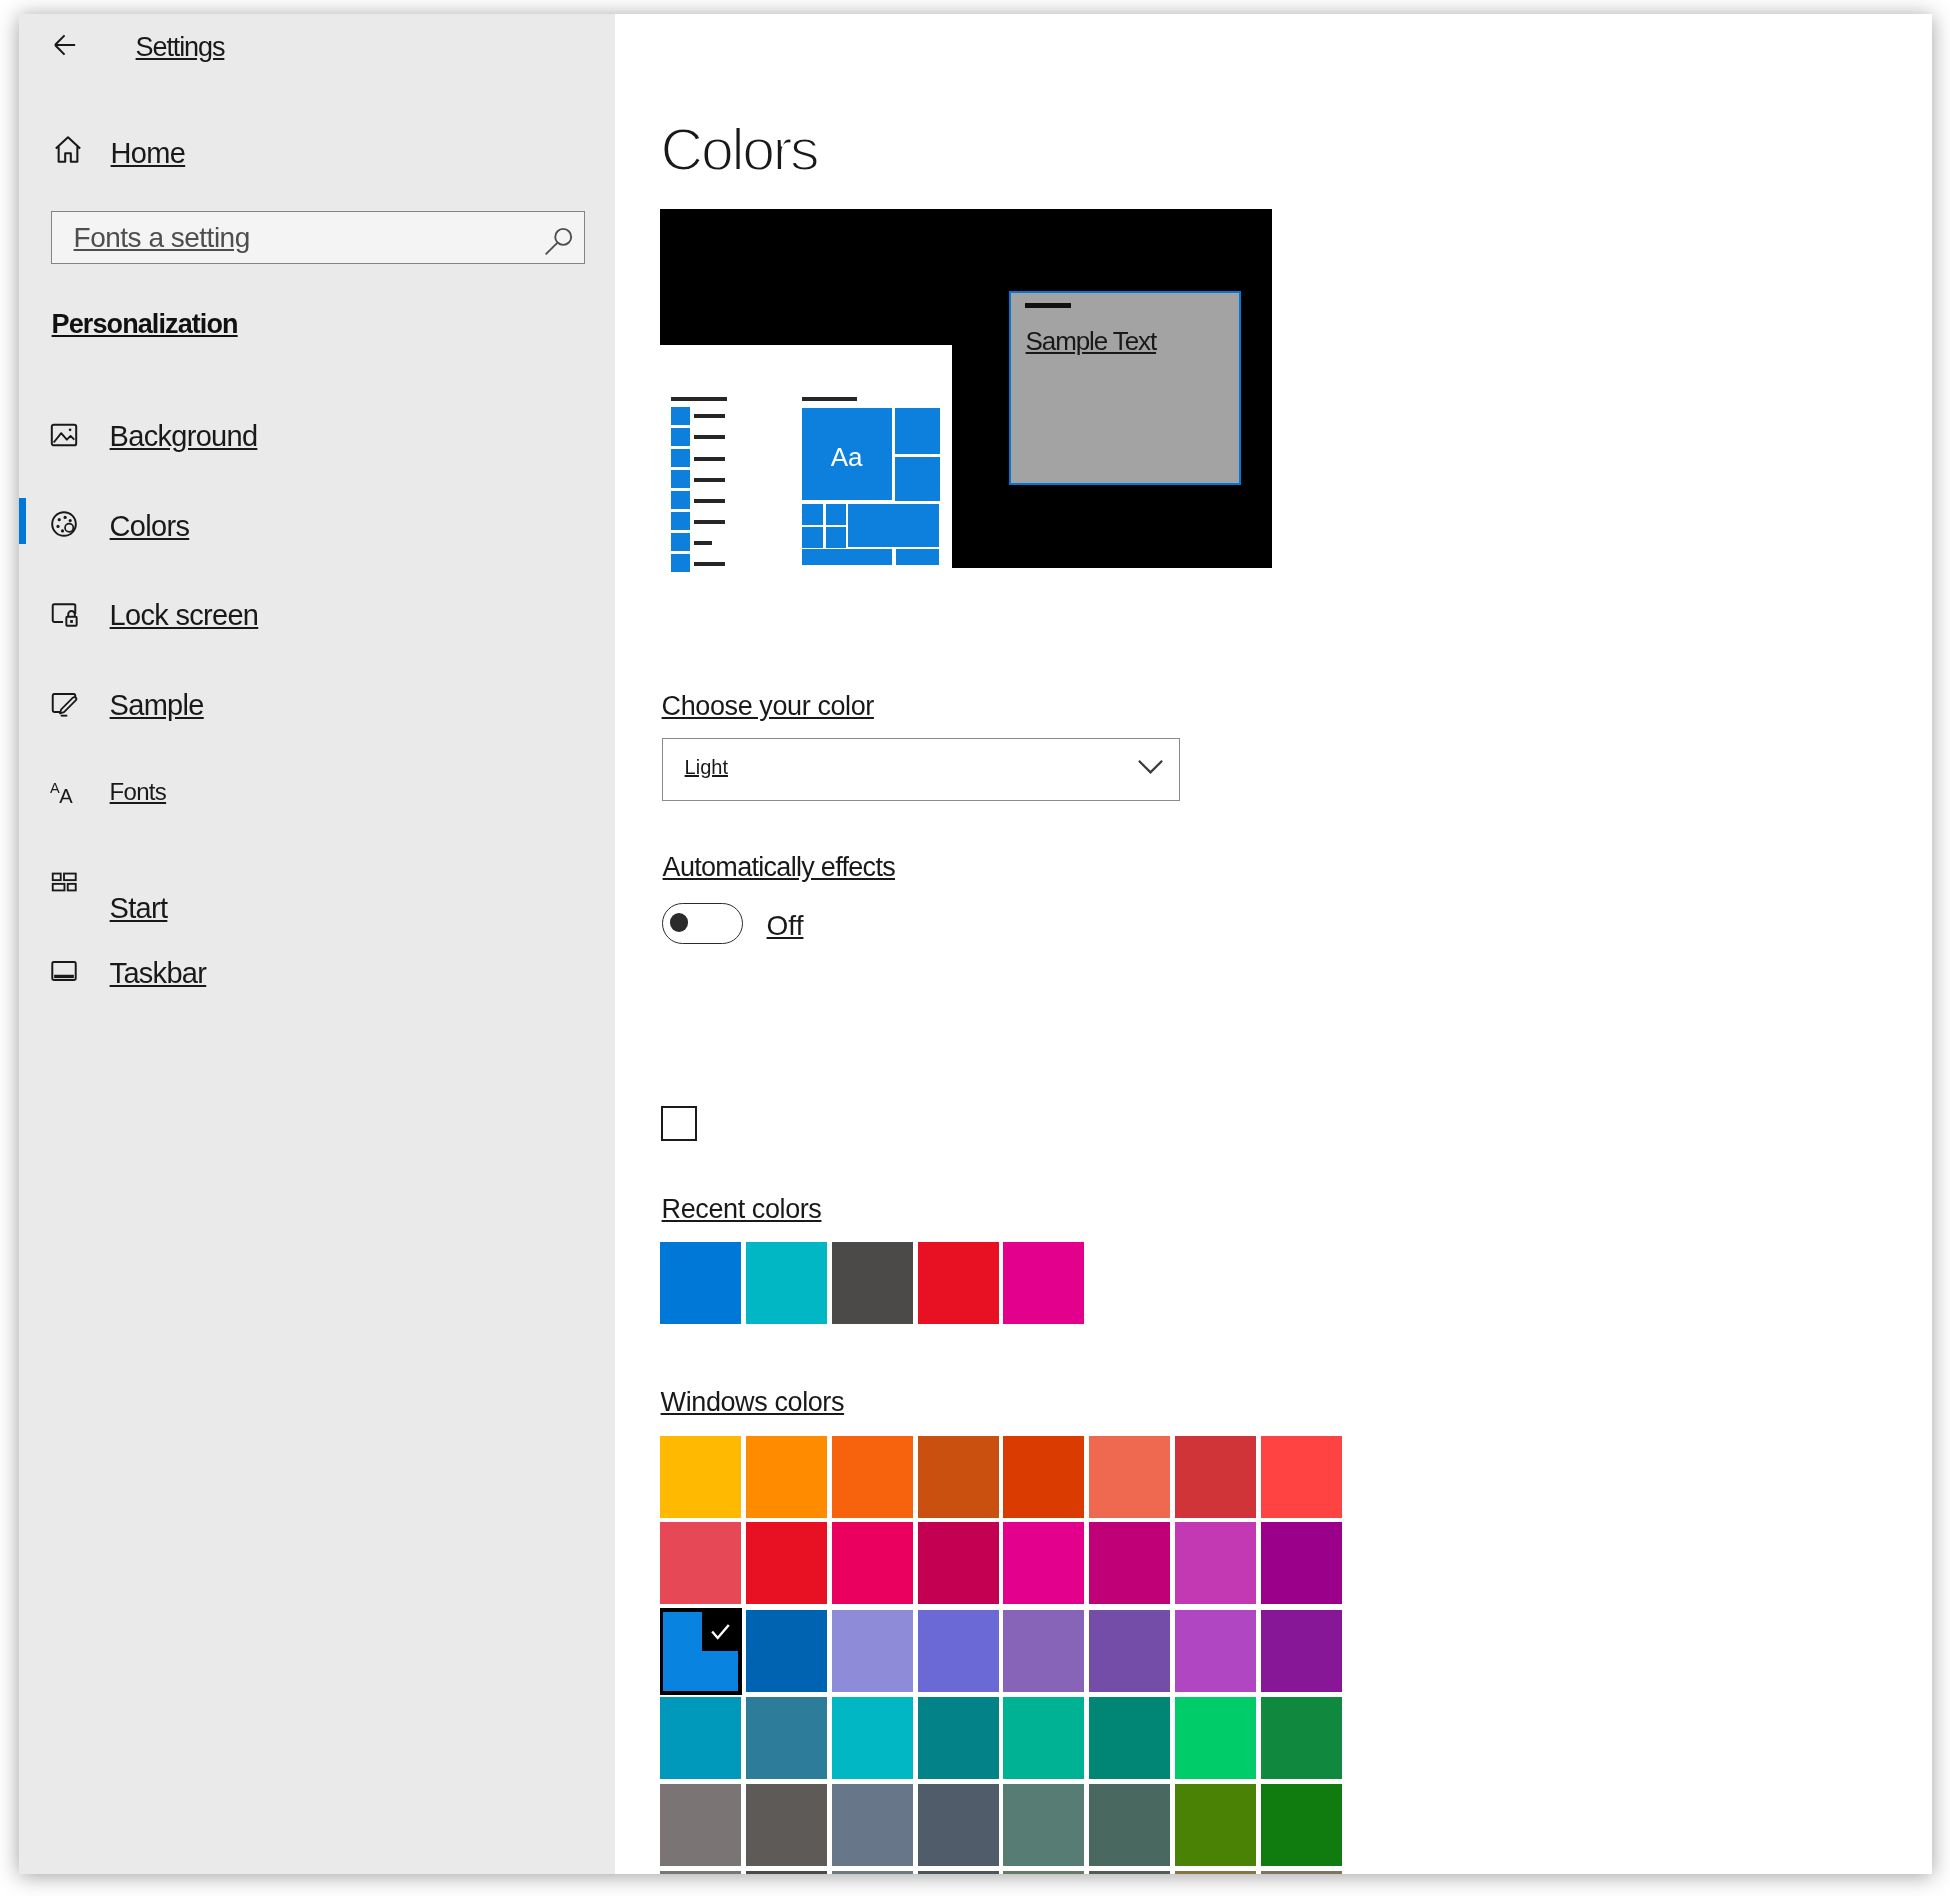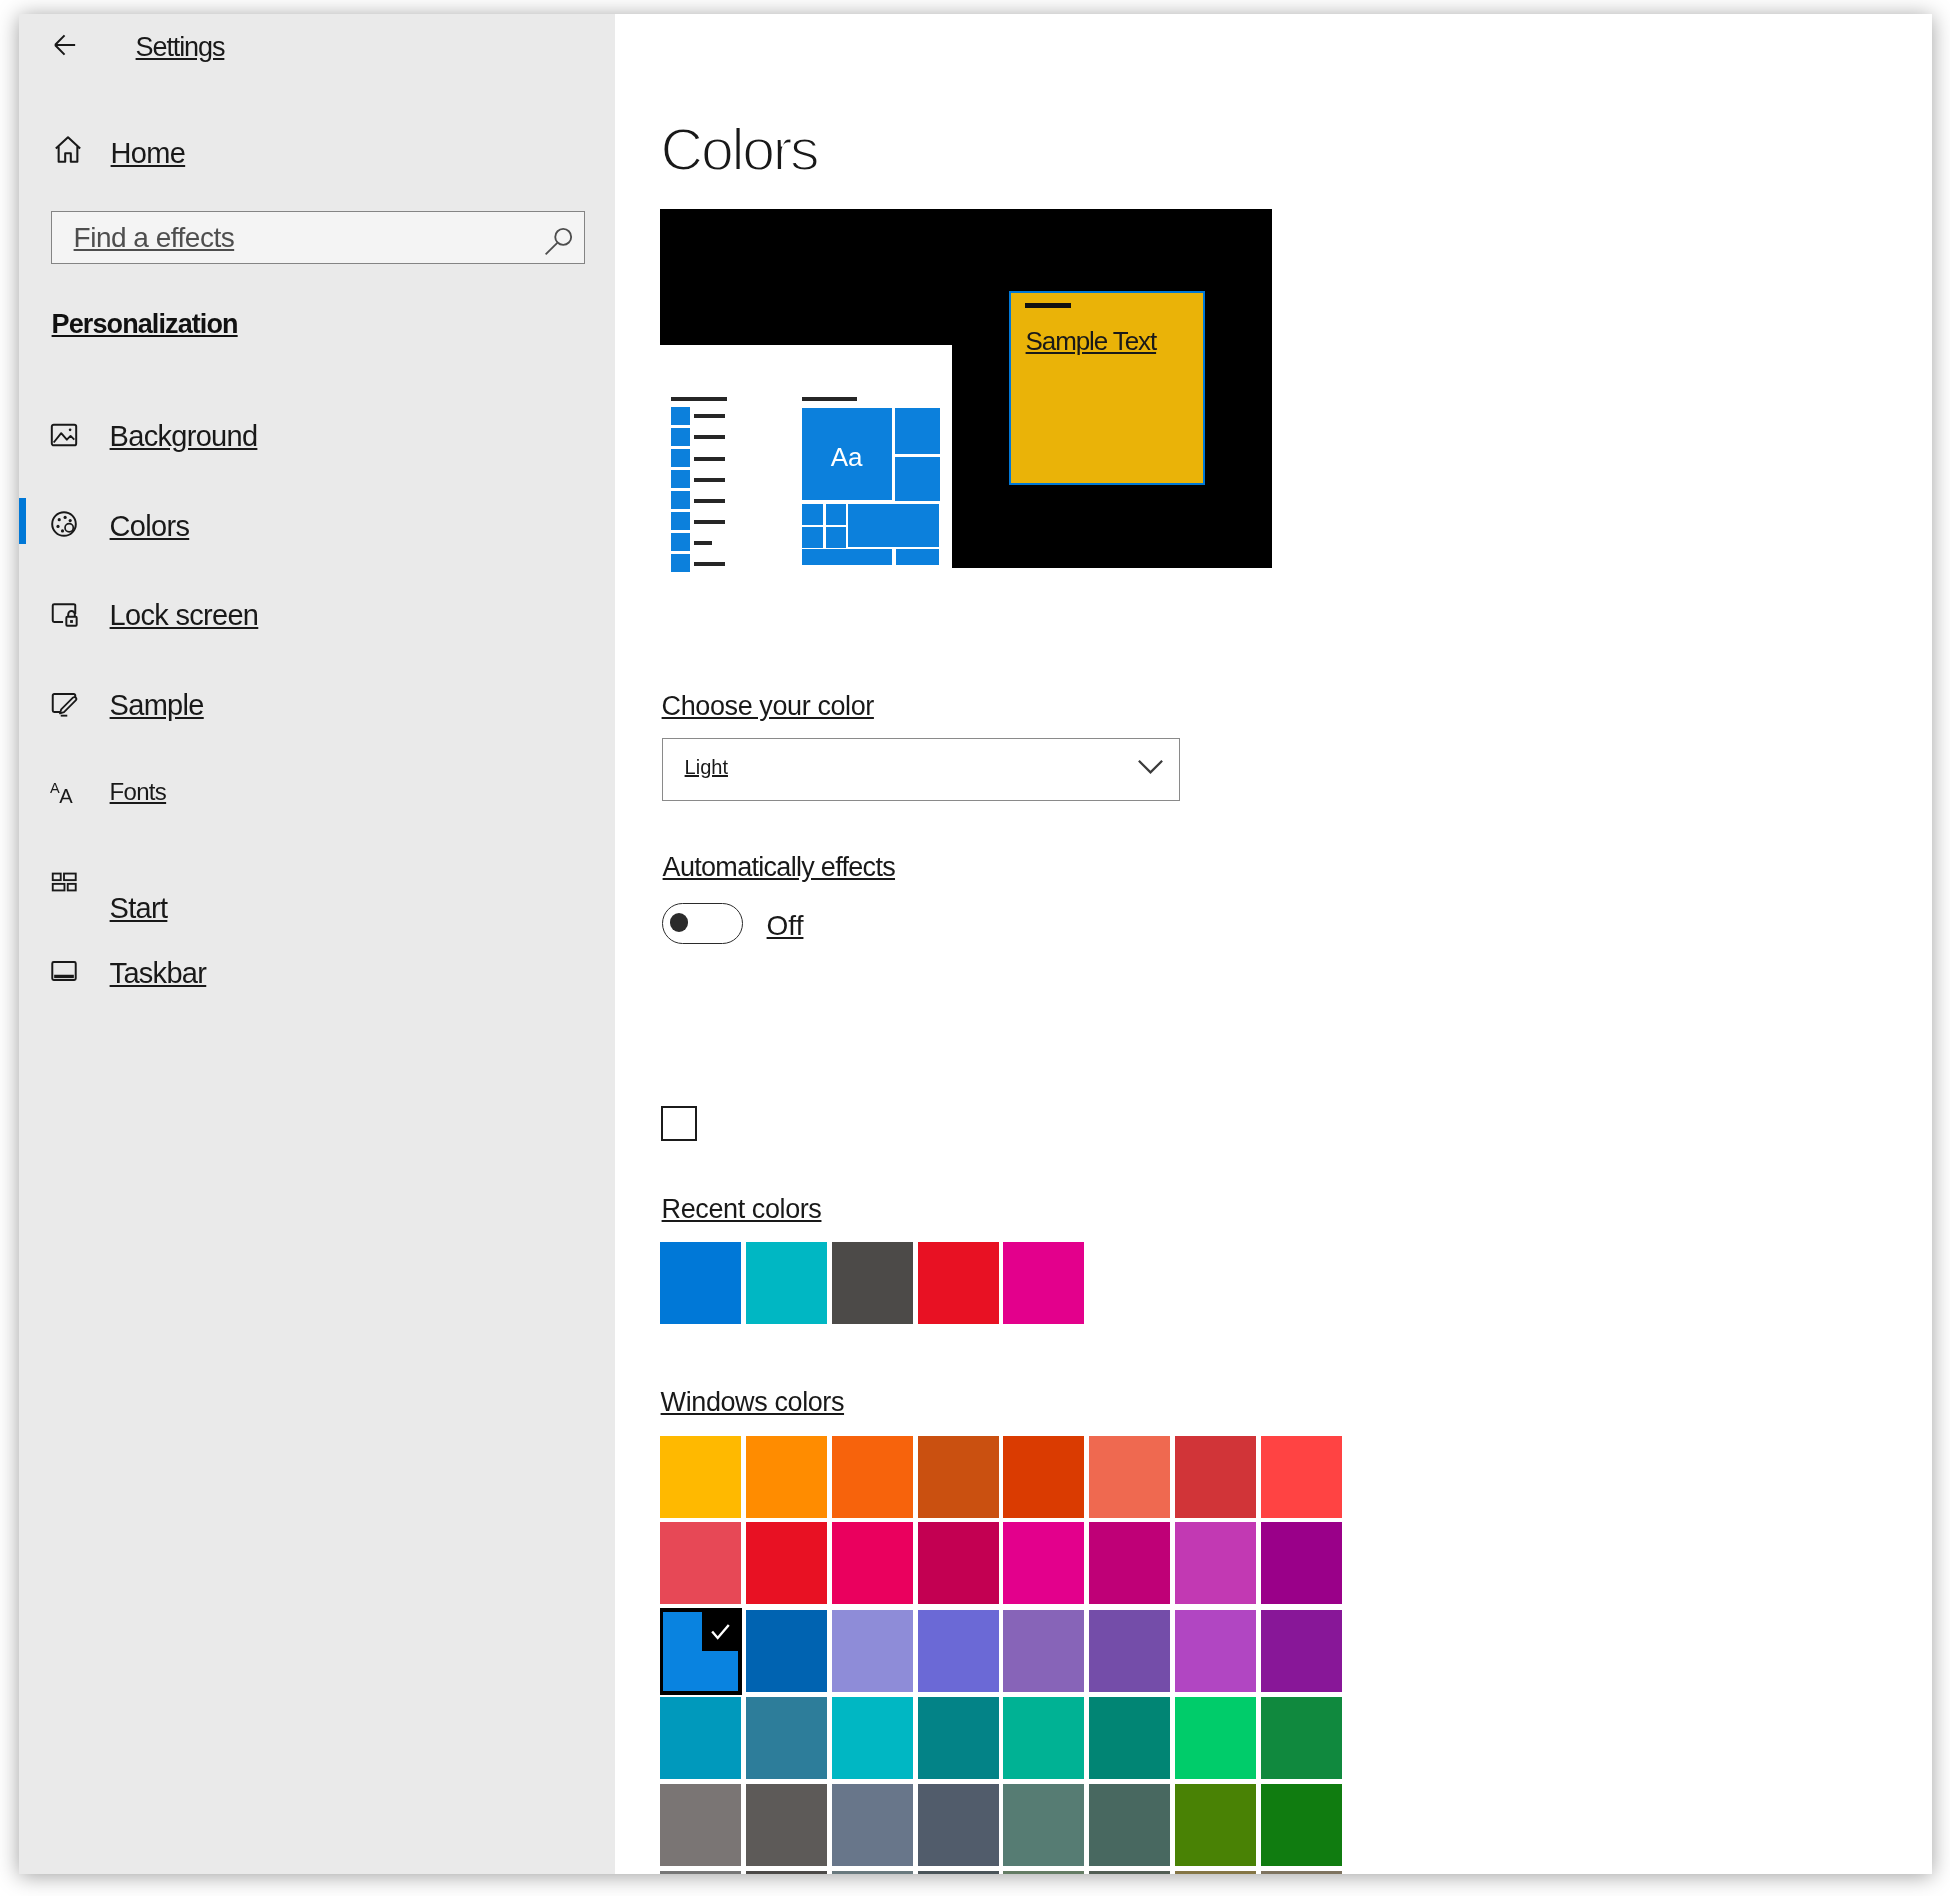--- a/index.html
+++ b/index.html
@@ -19,21 +19,21 @@
     <path d="M2.2 14 H24 M2.2 14 L12.5 3.6 M2.2 14 L12.5 24.4" fill="none" stroke="#191919" stroke-width="2.2"></path>
   </svg>
   <div class="t" style="left:117px;top:20px;font-size:27px;letter-spacing:-1.1px">Settings</div>
 
   <svg style="position:absolute;left:34px;top:121px" width="30" height="29" viewBox="0 0 32 31">
     <path d="M3 14.5 L16 2.5 L29 14.5 M6 12 V28.5 H13 V19.5 H19 V28.5 H26 V12" fill="none" stroke="#191919" stroke-width="2.2" stroke-linejoin="round"></path>
   </svg>
   <div class="t" style="left:92px;top:125px;font-size:29px;letter-spacing:-0.7px">Home</div>
 
   <div style="position:absolute;left:32px;top:197px;width:534px;height:53px;background:#f4f4f4;border:1.9px solid #848484"></div>
-  <div class="t" style="left:55px;top:210px;color:#4e4e4e;font-size:28px;letter-spacing:-0.5px">Find a effects</div>
+  <div class="t" style="left:55px;top:210px;color:#4e4e4e;font-size:28px;letter-spacing:-0.5px">Fonts a setting</div>
   <svg style="position:absolute;left:522px;top:212px" width="37" height="31" viewBox="0 0 40 33">
     <circle cx="24" cy="11.5" r="8.6" fill="none" stroke="#4d4d4d" stroke-width="2"></circle>
     <path d="M17.6 18 L5 30.5" stroke="#4d4d4d" stroke-width="2"></path>
   </svg>
 
   <div class="t" style="left:33px;top:297px;font-weight:bold;color:#111;font-size:27px;letter-spacing:-0.9px">Personalization</div>
 
   <div style="position:absolute;left:0;top:484px;width:7.5px;height:46px;background:#0078d7"></div>
 
   <svg class="mi" style="left:30px;top:406px" width="30" height="30" viewBox="0 0 32 32">
@@ -108,21 +108,21 @@
     <div style="position:absolute;left:142px;top:199px;width:90px;height:92px;background:#0c80dc;color:#fff;font-size:26px;display:flex;align-items:center;justify-content:center;padding-top:6.5px">Aa</div>
     <div style="position:absolute;left:235px;top:199px;width:45px;height:46px;background:#0c80dc"></div>
     <div style="position:absolute;left:235px;top:248px;width:45px;height:44px;background:#0c80dc"></div>
     <div style="position:absolute;left:142px;top:295px;width:21.4px;height:21.4px;background:#0c80dc"></div>
     <div style="position:absolute;left:166px;top:295px;width:20px;height:21.4px;background:#0c80dc"></div>
     <div style="position:absolute;left:142px;top:318px;width:21.4px;height:21.4px;background:#0c80dc"></div>
     <div style="position:absolute;left:166px;top:318px;width:20px;height:21.4px;background:#0c80dc"></div>
     <div style="position:absolute;left:188px;top:295px;width:91px;height:43px;background:#0c80dc"></div>
     <div style="position:absolute;left:142px;top:340px;width:90px;height:16.4px;background:#0c80dc"></div>
     <div style="position:absolute;left:236px;top:340px;width:43px;height:16.4px;background:#0c80dc"></div>
-    <div style="position:absolute;left:349px;top:82px;width:196px;height:194px;background:#eab308;border:2.8px solid #0078d7">
+    <div style="position:absolute;left:349px;top:82px;width:232px;height:194px;background:#a3a3a3;border:2.8px solid #0078d7">
       <div style="position:absolute;left:14px;top:10.3px;width:46px;height:4.7px;background:#111"></div>
       <div class="t" style="left:15px;top:35px;font-size:26px;letter-spacing:-1.1px">Sample Text</div>
     </div>
   </div>
 
   <div class="t" style="left:643px;top:679px;font-size:27px;letter-spacing:-0.4px">Choose your color</div>
 
   <div style="position:absolute;left:643px;top:724px;width:518px;height:63px;background:#fff;border:1.9px solid #8a8a8a"></div>
   <div class="t" style="left:666px;top:743px;font-size:20px">Light</div>
   <svg style="position:absolute;left:1118px;top:744px" width="27" height="18.6" viewBox="0 0 29 20">

